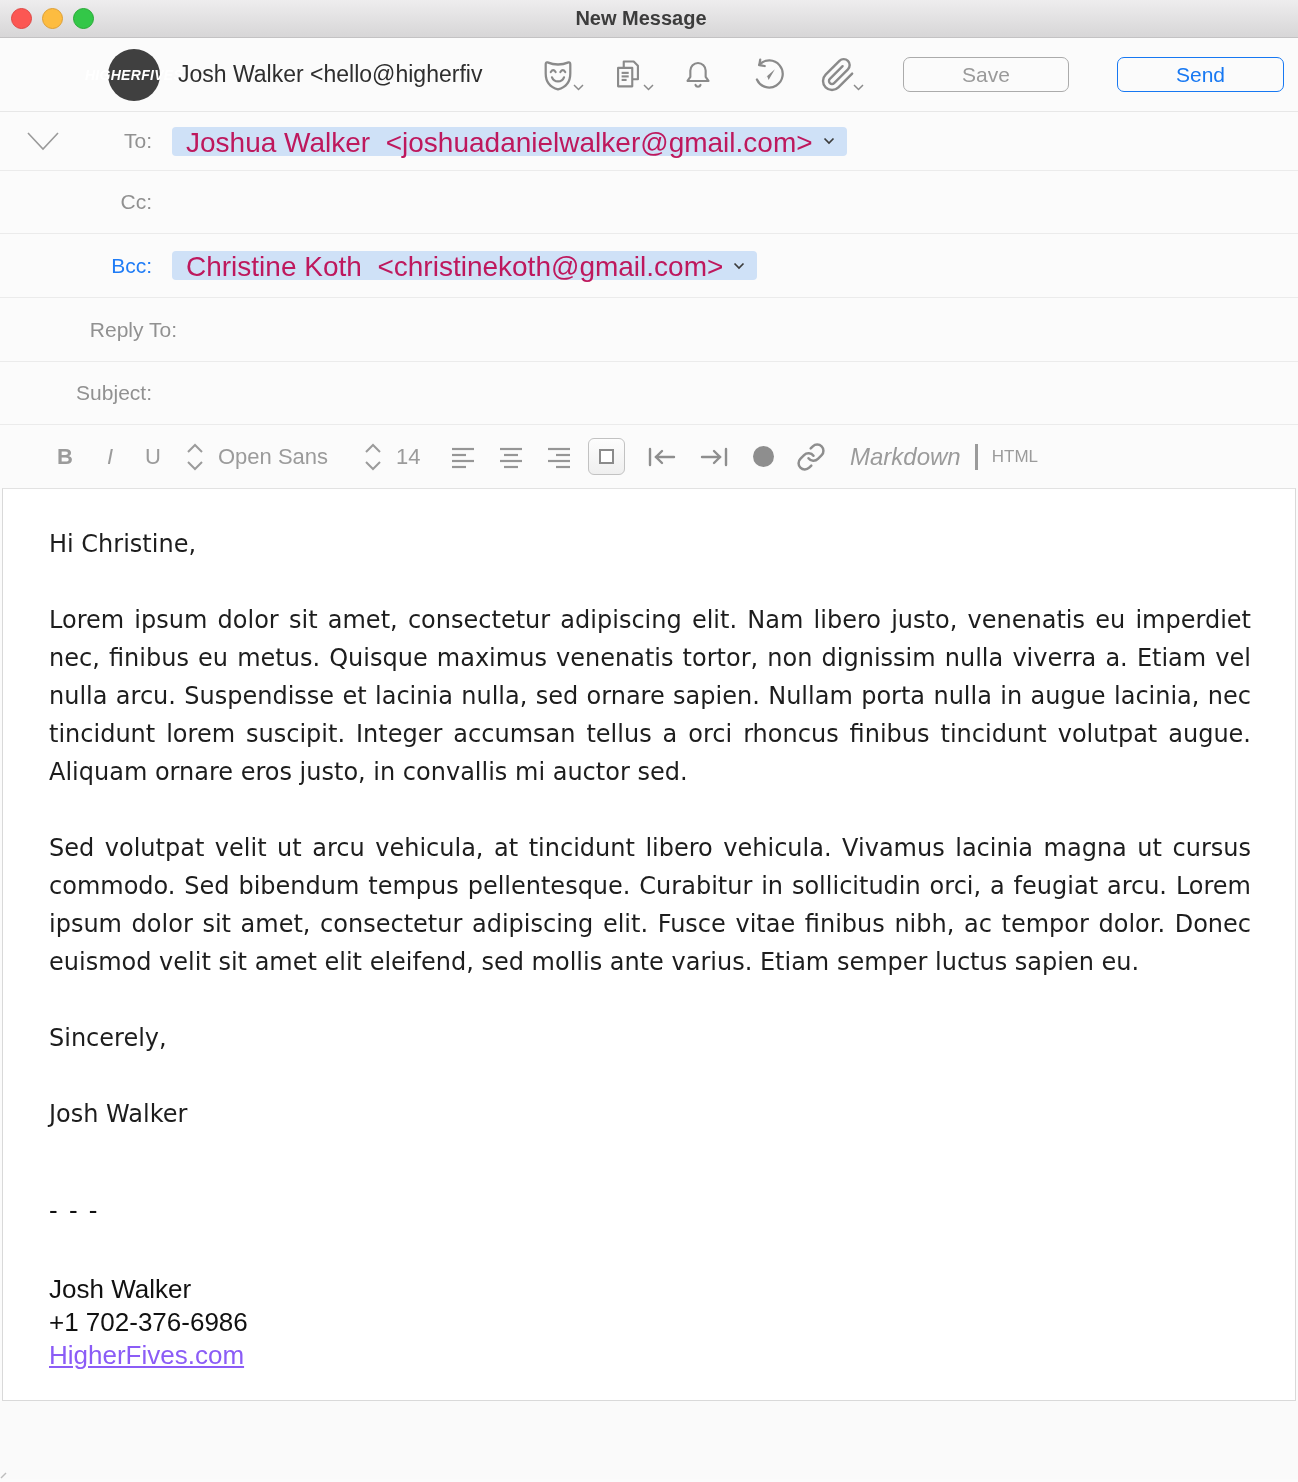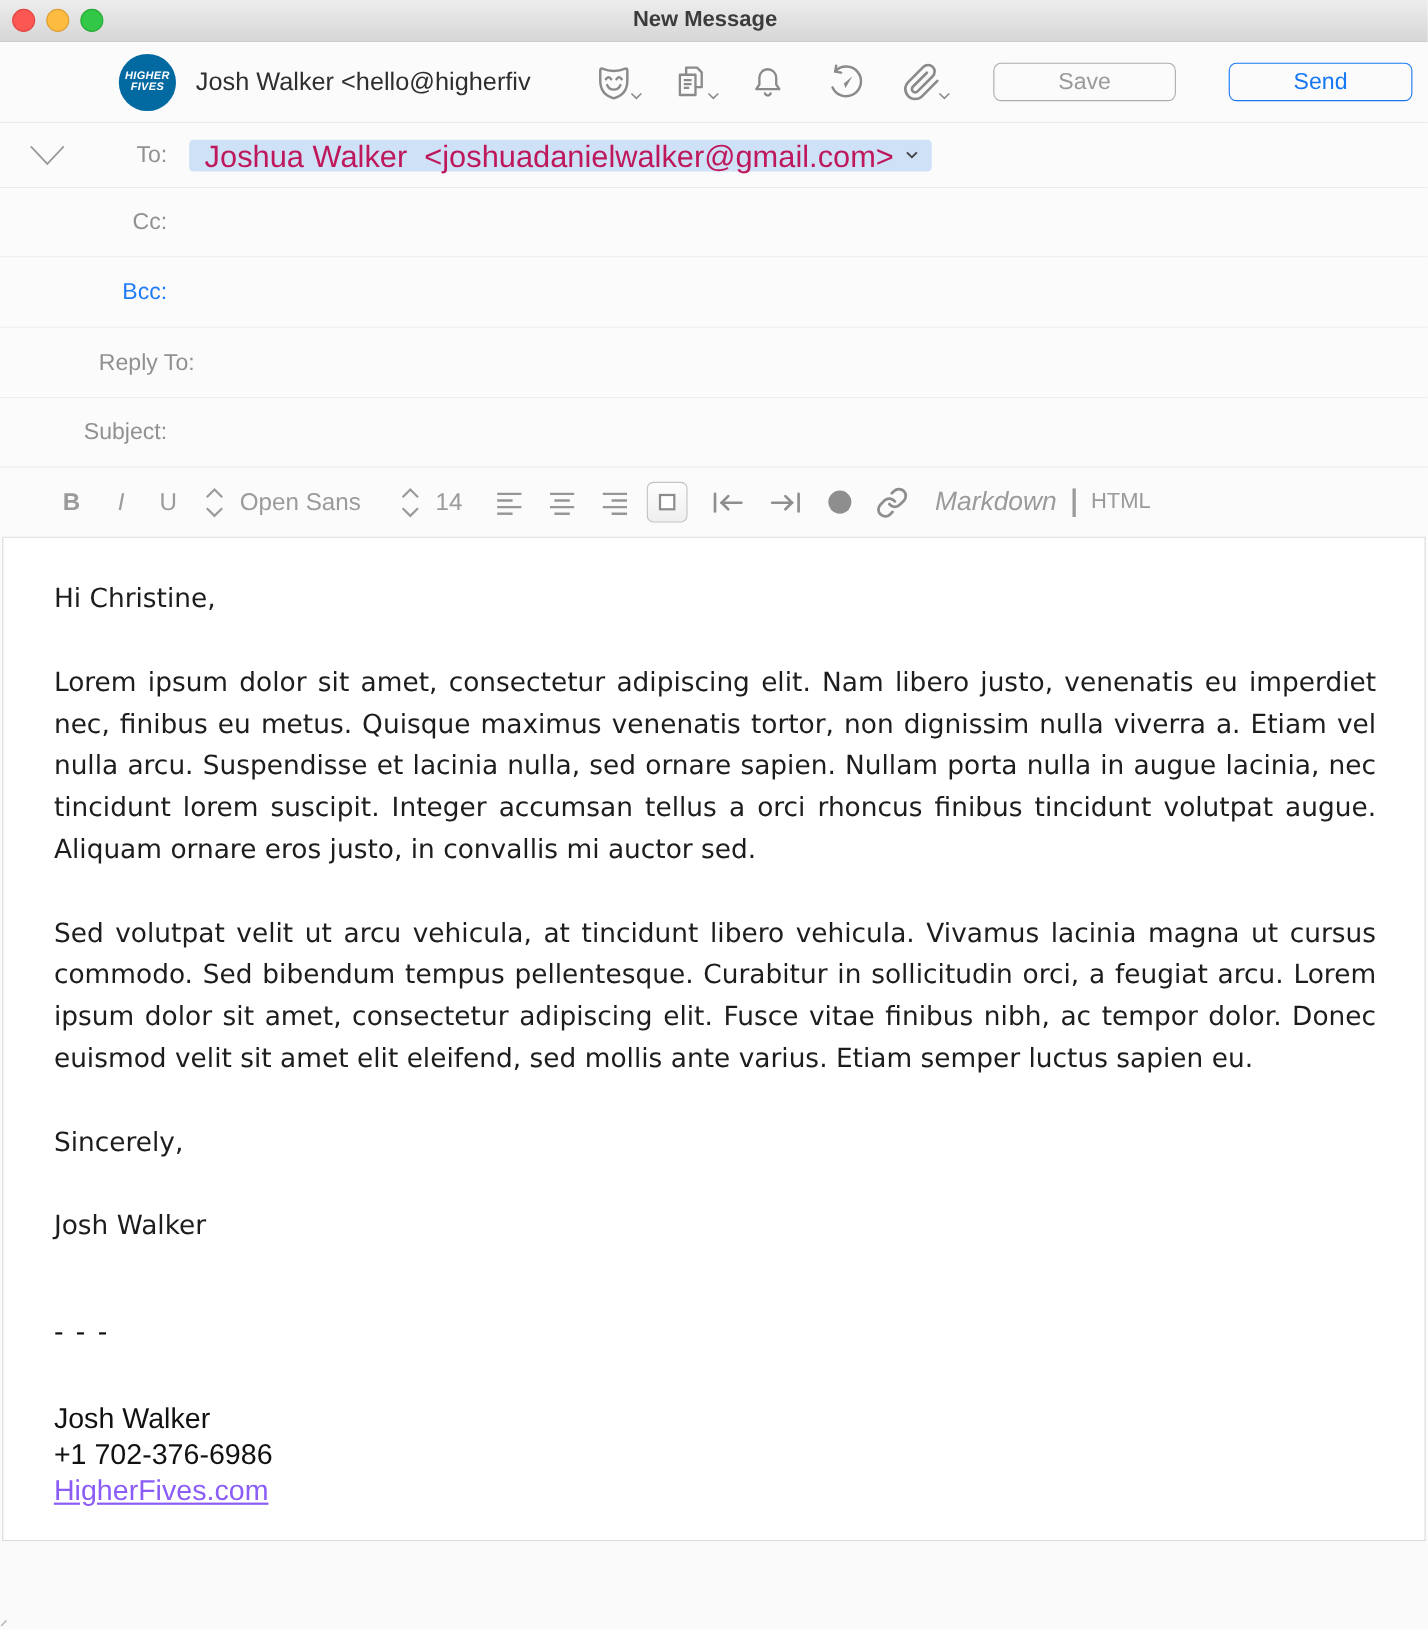--- a/index.html
+++ b/index.html
@@ -12,23 +12,23 @@
               display:flex; align-items:center; position:relative; }
   .traffic { display:flex; gap:10px; margin-left:11px; }
   .light { width:21px; height:21px; border-radius:50%; }
   .light.red    { background:#fc5753; border:1px solid #df4744; }
   .light.yellow { background:#fdbc40; border:1px solid #de9f34; }
   .light.green  { background:#33c748; border:1px solid #27aa35; }
   .title { position:absolute; left:0; right:16px; text-align:center; font-size:20px; font-weight:600; color:#3c3c3c; }
 
   
   .from-row { height:74px; display:flex; align-items:center; border-bottom:1px solid #e7e7e7; background:#fbfbfb; padding:0 10px 0 0; }
-  .avatar { width:52px; height:52px; border-radius:50%; background:#0369a1; margin-left:108px; flex:0 0 auto;
-            display:flex; flex-direction:column; align-items:center; justify-content:center;
-            color:#fff; font-weight:bold; font-style:italic; font-size:10px; line-height:10px; letter-spacing:.3px; }
+  .avatar { width:52px; height:52px; border-radius:50%; background:#404040; margin-left:108px; flex:0 0 auto;
+            display:flex; flex-direction:row; align-items:center; justify-content:center;
+            color:#fff; font-weight:bold; font-style:italic; font-size:14px; line-height:10px; letter-spacing:.3px; }
   .from-text { font-size:23px; color:#2e2e2e; margin-left:18px; white-space:pre; }
   .header-actions { display:flex; align-items:center; margin-left:auto; gap:34px; }
   .hicon { position:relative; width:36px; height:36px; display:flex; align-items:center; justify-content:center; cursor:default; }
   .hicon svg { display:block; }
   .hicon .mini-chev { position:absolute; right:-8px; bottom:2px; }
   .btn { height:35px; border-radius:7px; background:#fbfbfb; font-size:21px; display:flex; align-items:center; justify-content:center; }
   .btn.save { width:166px; border:1.5px solid #ababab; color:#9a9a9a; margin-left:13px; }
   .btn.send { width:167px; border:1.5px solid #1778f2; color:#1778f2; margin-left:14px; margin-right:4px; }
 
   
@@ -53,21 +53,21 @@
   .font-name { margin-left:12px; width:126px; overflow:hidden; white-space:nowrap; font-size:22px; }
   .font-size { margin-left:12px; width:32px; }
   .al { margin-left:22px; }
   .justify-btn { margin-left:16px; width:37px; height:37px; border:1.5px solid #c2c2c2; border-radius:6px;
                  background:linear-gradient(#fdfdfd,#efefef); display:flex; align-items:center; justify-content:center; }
   .justify-btn .sq { width:15px; height:15px; border:2.5px solid #8b8b8b; background:#fff; }
   .dot { width:21px; height:21px; border-radius:50%; background:#8e8e8e; margin-left:24px; }
   .tb-link { margin-left:22px; }
   .md-label { margin-left:24px; font-size:24px;font-style:italic; }
   .md-sep { width:3px; height:26px; background:#9b9b9b; margin:0 14px; }
-  .html-label { font-size:20px; }
+  .html-label { font-size:17px; }
 
   
   .editor { margin:0 2px; height:913px; background:#ffffff; border:1px solid #d9d9d9; border-top-color:#e2e2e2;
             padding:36px 44px 0 46px; overflow:hidden; }
   .body-font { font-family:"DejaVu Sans", sans-serif; font-size:24px; line-height:38px; color:#1d1d1d; }
   .para { text-align:justify; margin-bottom:38px; }
   .line { margin-bottom:38px; }
   .sig-divider { font-family:"Liberation Sans", sans-serif; font-size:26px; color:#111; margin-top:58px; margin-bottom:44px; letter-spacing:2px; }
   .sig-block { font-family:"Liberation Sans", sans-serif; font-size:26px; line-height:33px; color:#111; }
   .sig-block a { color:#8b5cf6; text-decoration:underline; }
@@ -162,20 +162,28 @@
     <div class="field-input"></div>
   </div>
 
   <div class="field-row row-cc">
     <div class="flabel">Cc:</div>
     <div class="field-input"></div>
   </div>
 
   <div class="field-row row-bcc">
     <div class="flabel blue">Bcc:</div>
+    <div class="pill">
+      <span>Christine Koth  &lt;christinekoth@gmail.com&gt;</span>
+      <span class="chev">
+        <svg width="12" height="8" viewBox="0 0 12 8" fill="none" stroke="#3c3c3c" stroke-width="1.7">
+            <polyline points="1.5,1.5 6,6 10.5,1.5"></polyline>
+          </svg>
+      </span>
+    </div>
     <div class="field-input"></div>
   </div>
 
   <div class="field-row row-reply">
     <div class="flabel">Reply To:</div>
     <div class="field-input"></div>
   </div>
 
   <div class="field-row row-subject">
     <div class="flabel">Subject:</div>

